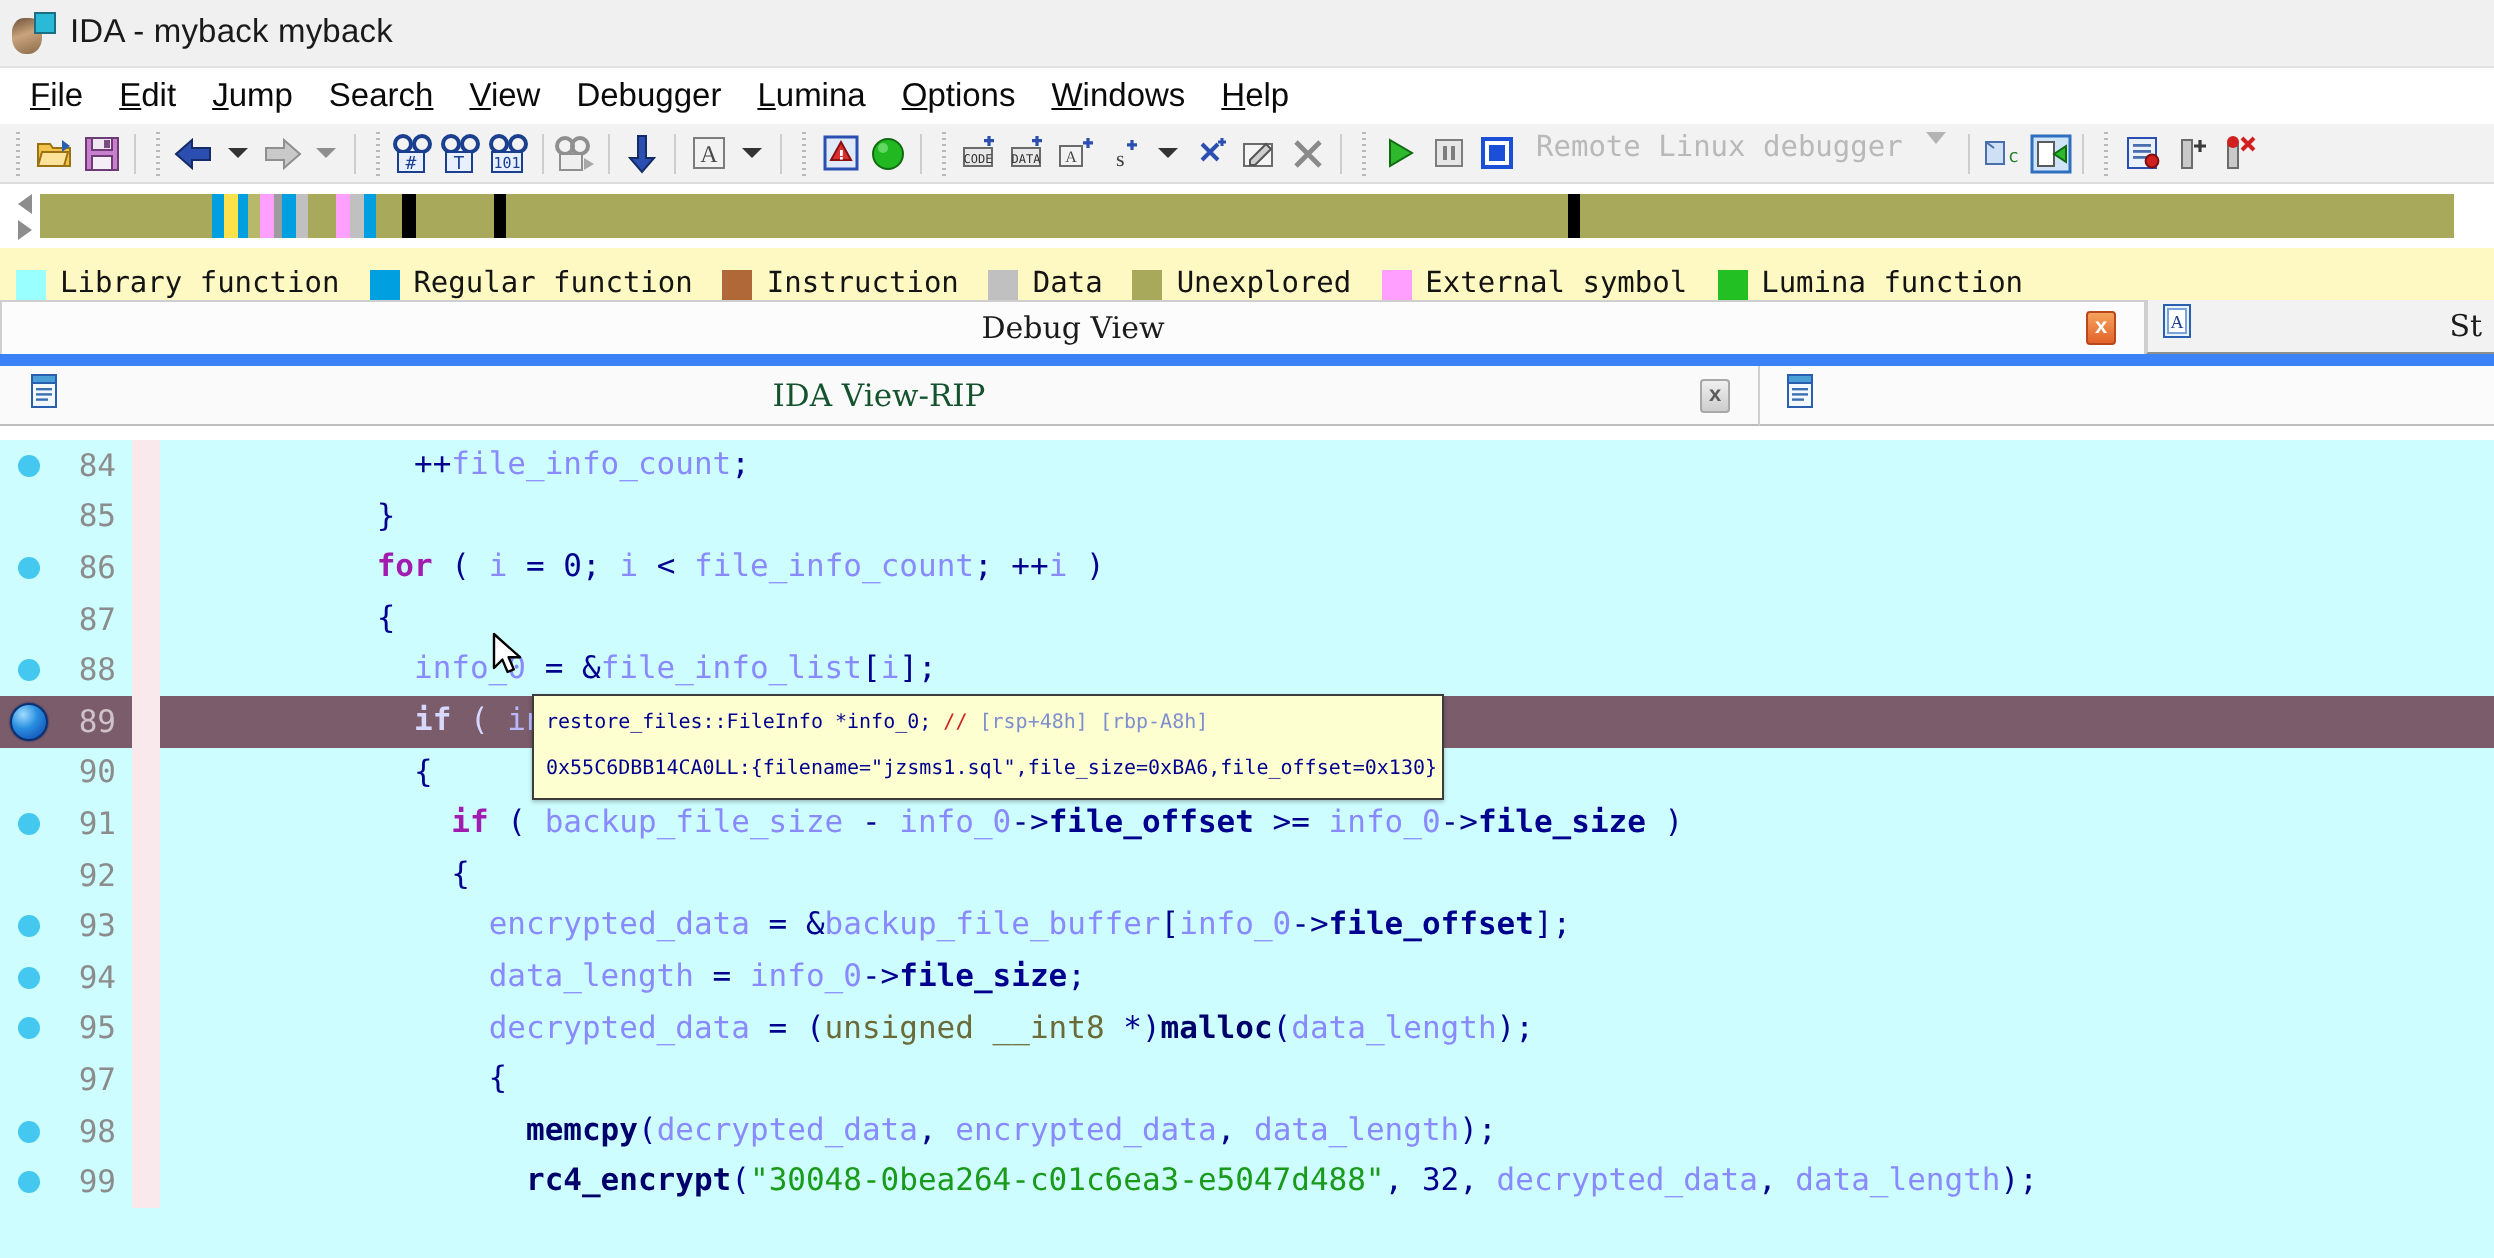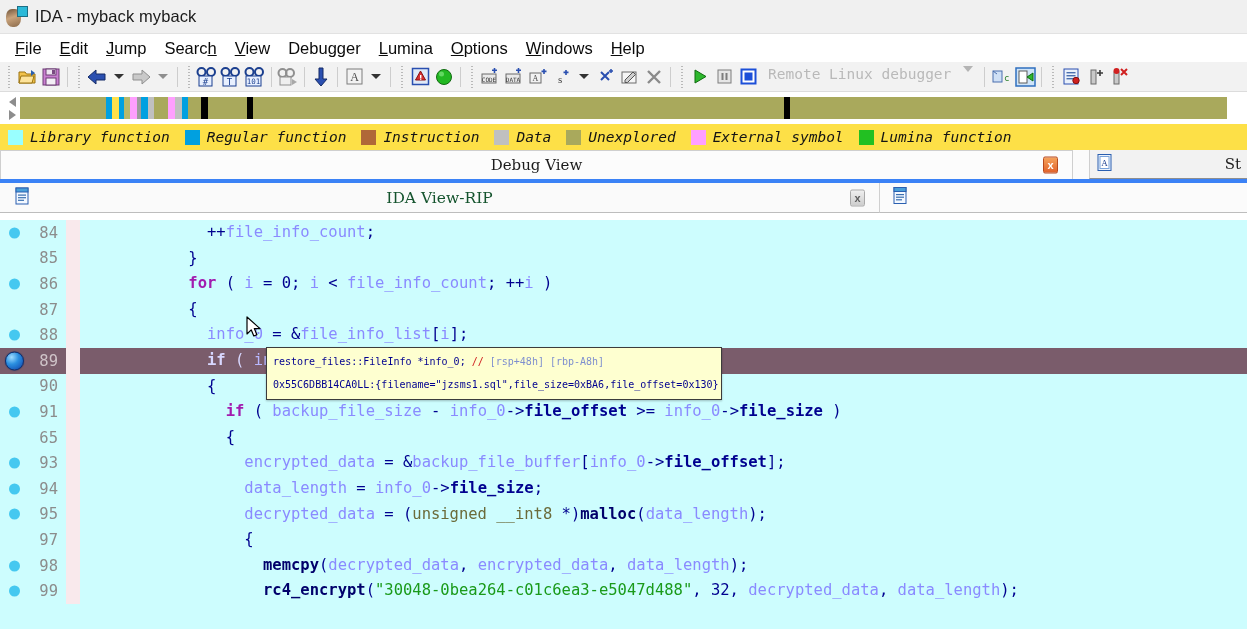--- a/index.html
+++ b/index.html
@@ -125,42 +125,40 @@
     flex: 1; height: 22px;
     display: flex;
     border: 0;
     overflow: hidden;
   }
   .navband .seg { height: 100%; }
 
   
   .legend {
     height: 26px;
-    background: #fde047;
-    display: flex; align-items: center;
+    background: #fef9c3;
+    display: flex; align-items: flex-end;
     padding-left: 8px;
     font-family: "DejaVu Sans Mono", monospace;
     font-size: 14.5px;
     color: #141414;
     gap: 0;
-    font-style: italic;
   }
   .legend .sw {
     width: 15px; height: 15px; flex: none;
     margin-right: 7px;
   }
   .legend .entry { display: flex; align-items: center; margin-right: 15px; white-space: nowrap;}
 
   
   .tabstrip-outer {
     height: 33px;
     display: flex;
     background: #fbfbfb;
-    border-bottom: 4px solid #3b82f6;
-    gap: 16px;
+    border-bottom: 6px solid #3b82f6;
   }
   .tabbox {
     position: relative;
     display: flex; align-items: center; justify-content: center;
     background: #f4f4f4;
     border: 1px solid #cfcfcf;
     border-bottom: none;
   }
   .tab-debugview {
     width: 1073px;
@@ -696,21 +694,21 @@
 
   <div class="codearea" id="codearea">
       <div class="line"><div class="gutter"><div class="dot"></div><div class="lno">84</div></div><div class="strip"></div><div class="codetext"><span class="pn">            </span><span class="pn">++</span><span class="v">file_info_count</span><span class="pn">;</span></div></div>
       <div class="line"><div class="gutter"><div class="lno">85</div></div><div class="strip"></div><div class="codetext"><span class="pn">          }</span></div></div>
       <div class="line"><div class="gutter"><div class="dot"></div><div class="lno">86</div></div><div class="strip"></div><div class="codetext"><span class="pn">          </span><span class="kw">for</span><span class="pn"> ( </span><span class="v">i</span><span class="pn"> = </span><span class="num">0</span><span class="pn">; </span><span class="v">i</span><span class="pn"> &lt; </span><span class="v">file_info_count</span><span class="pn">; ++</span><span class="v">i</span><span class="pn"> )</span></div></div>
       <div class="line"><div class="gutter"><div class="lno">87</div></div><div class="strip"></div><div class="codetext"><span class="pn">          {</span></div></div>
       <div class="line"><div class="gutter"><div class="dot"></div><div class="lno">88</div></div><div class="strip"></div><div class="codetext"><span class="pn">            </span><span class="v">info_0</span><span class="pn"> = &amp;</span><span class="v">file_info_list</span><span class="pn">[</span><span class="v">i</span><span class="pn">];</span></div></div>
       <div class="line current"><div class="gutter"><div class="dot big"></div><div class="lno">89</div></div><div class="strip"></div><div class="codetext"><span class="pn">            </span><span class="kw">if</span><span class="pn"> ( </span><span class="v">info_0</span><span class="pn">-&gt;</span><span class="mem">filename</span><span class="pn">[</span><span class="num">0</span><span class="pn">] != </span><span class="num">46</span><span class="pn"> )</span></div></div>
       <div class="line"><div class="gutter"><div class="lno">90</div></div><div class="strip"></div><div class="codetext"><span class="pn">            {</span></div></div>
       <div class="line"><div class="gutter"><div class="dot"></div><div class="lno">91</div></div><div class="strip"></div><div class="codetext"><span class="pn">              </span><span class="kw">if</span><span class="pn"> ( </span><span class="v">backup_file_size</span><span class="pn"> - </span><span class="v">info_0</span><span class="pn">-&gt;</span><span class="mem">file_offset</span><span class="pn"> &gt;= </span><span class="v">info_0</span><span class="pn">-&gt;</span><span class="mem">file_size</span><span class="pn"> )</span></div></div>
-      <div class="line"><div class="gutter"><div class="lno">65</div></div><div class="strip"></div><div class="codetext"><span class="pn">              {</span></div></div>
+      <div class="line"><div class="gutter"><div class="lno">92</div></div><div class="strip"></div><div class="codetext"><span class="pn">              {</span></div></div>
       <div class="line"><div class="gutter"><div class="dot"></div><div class="lno">93</div></div><div class="strip"></div><div class="codetext"><span class="pn">                </span><span class="v">encrypted_data</span><span class="pn"> = &amp;</span><span class="v">backup_file_buffer</span><span class="pn">[</span><span class="v">info_0</span><span class="pn">-&gt;</span><span class="mem">file_offset</span><span class="pn">];</span></div></div>
       <div class="line"><div class="gutter"><div class="dot"></div><div class="lno">94</div></div><div class="strip"></div><div class="codetext"><span class="pn">                </span><span class="v">data_length</span><span class="pn"> = </span><span class="v">info_0</span><span class="pn">-&gt;</span><span class="mem">file_size</span><span class="pn">;</span></div></div>
       <div class="line"><div class="gutter"><div class="dot"></div><div class="lno">95</div></div><div class="strip"></div><div class="codetext"><span class="pn">                </span><span class="v">decrypted_data</span><span class="pn"> = (</span><span class="typ">unsigned __int8</span><span class="pn"> *)</span><span class="fn">malloc</span><span class="pn">(</span><span class="v">data_length</span><span class="pn">);</span></div></div>
       <div class="line"><div class="gutter"><div class="lno">97</div></div><div class="strip"></div><div class="codetext"><span class="pn">                {</span></div></div>
       <div class="line"><div class="gutter"><div class="dot"></div><div class="lno">98</div></div><div class="strip"></div><div class="codetext"><span class="pn">                  </span><span class="fn">memcpy</span><span class="pn">(</span><span class="v">decrypted_data</span><span class="pn">, </span><span class="v">encrypted_data</span><span class="pn">, </span><span class="v">data_length</span><span class="pn">);</span></div></div>
       <div class="line"><div class="gutter"><div class="dot"></div><div class="lno">99</div></div><div class="strip"></div><div class="codetext"><span class="pn">                  </span><span class="fn">rc4_encrypt</span><span class="pn">(</span><span class="str">"30048-0bea264-c01c6ea3-e5047d488"</span><span class="pn">, </span><span class="num">32</span><span class="pn">, </span><span class="v">decrypted_data</span><span class="pn">, </span><span class="v">data_length</span><span class="pn">);</span></div></div>
     </div>
 
   <div class="tooltip"><span>restore_files::FileInfo *info_0;</span><span class="cmt"> // </span><span class="loc">[rsp+48h] [rbp-A8h]</span>
 <span>0x55C6DBB14CA0LL:{filename="jzsms1.sql",file_size=0xBA6,file_offset=0x130}</span></div>

